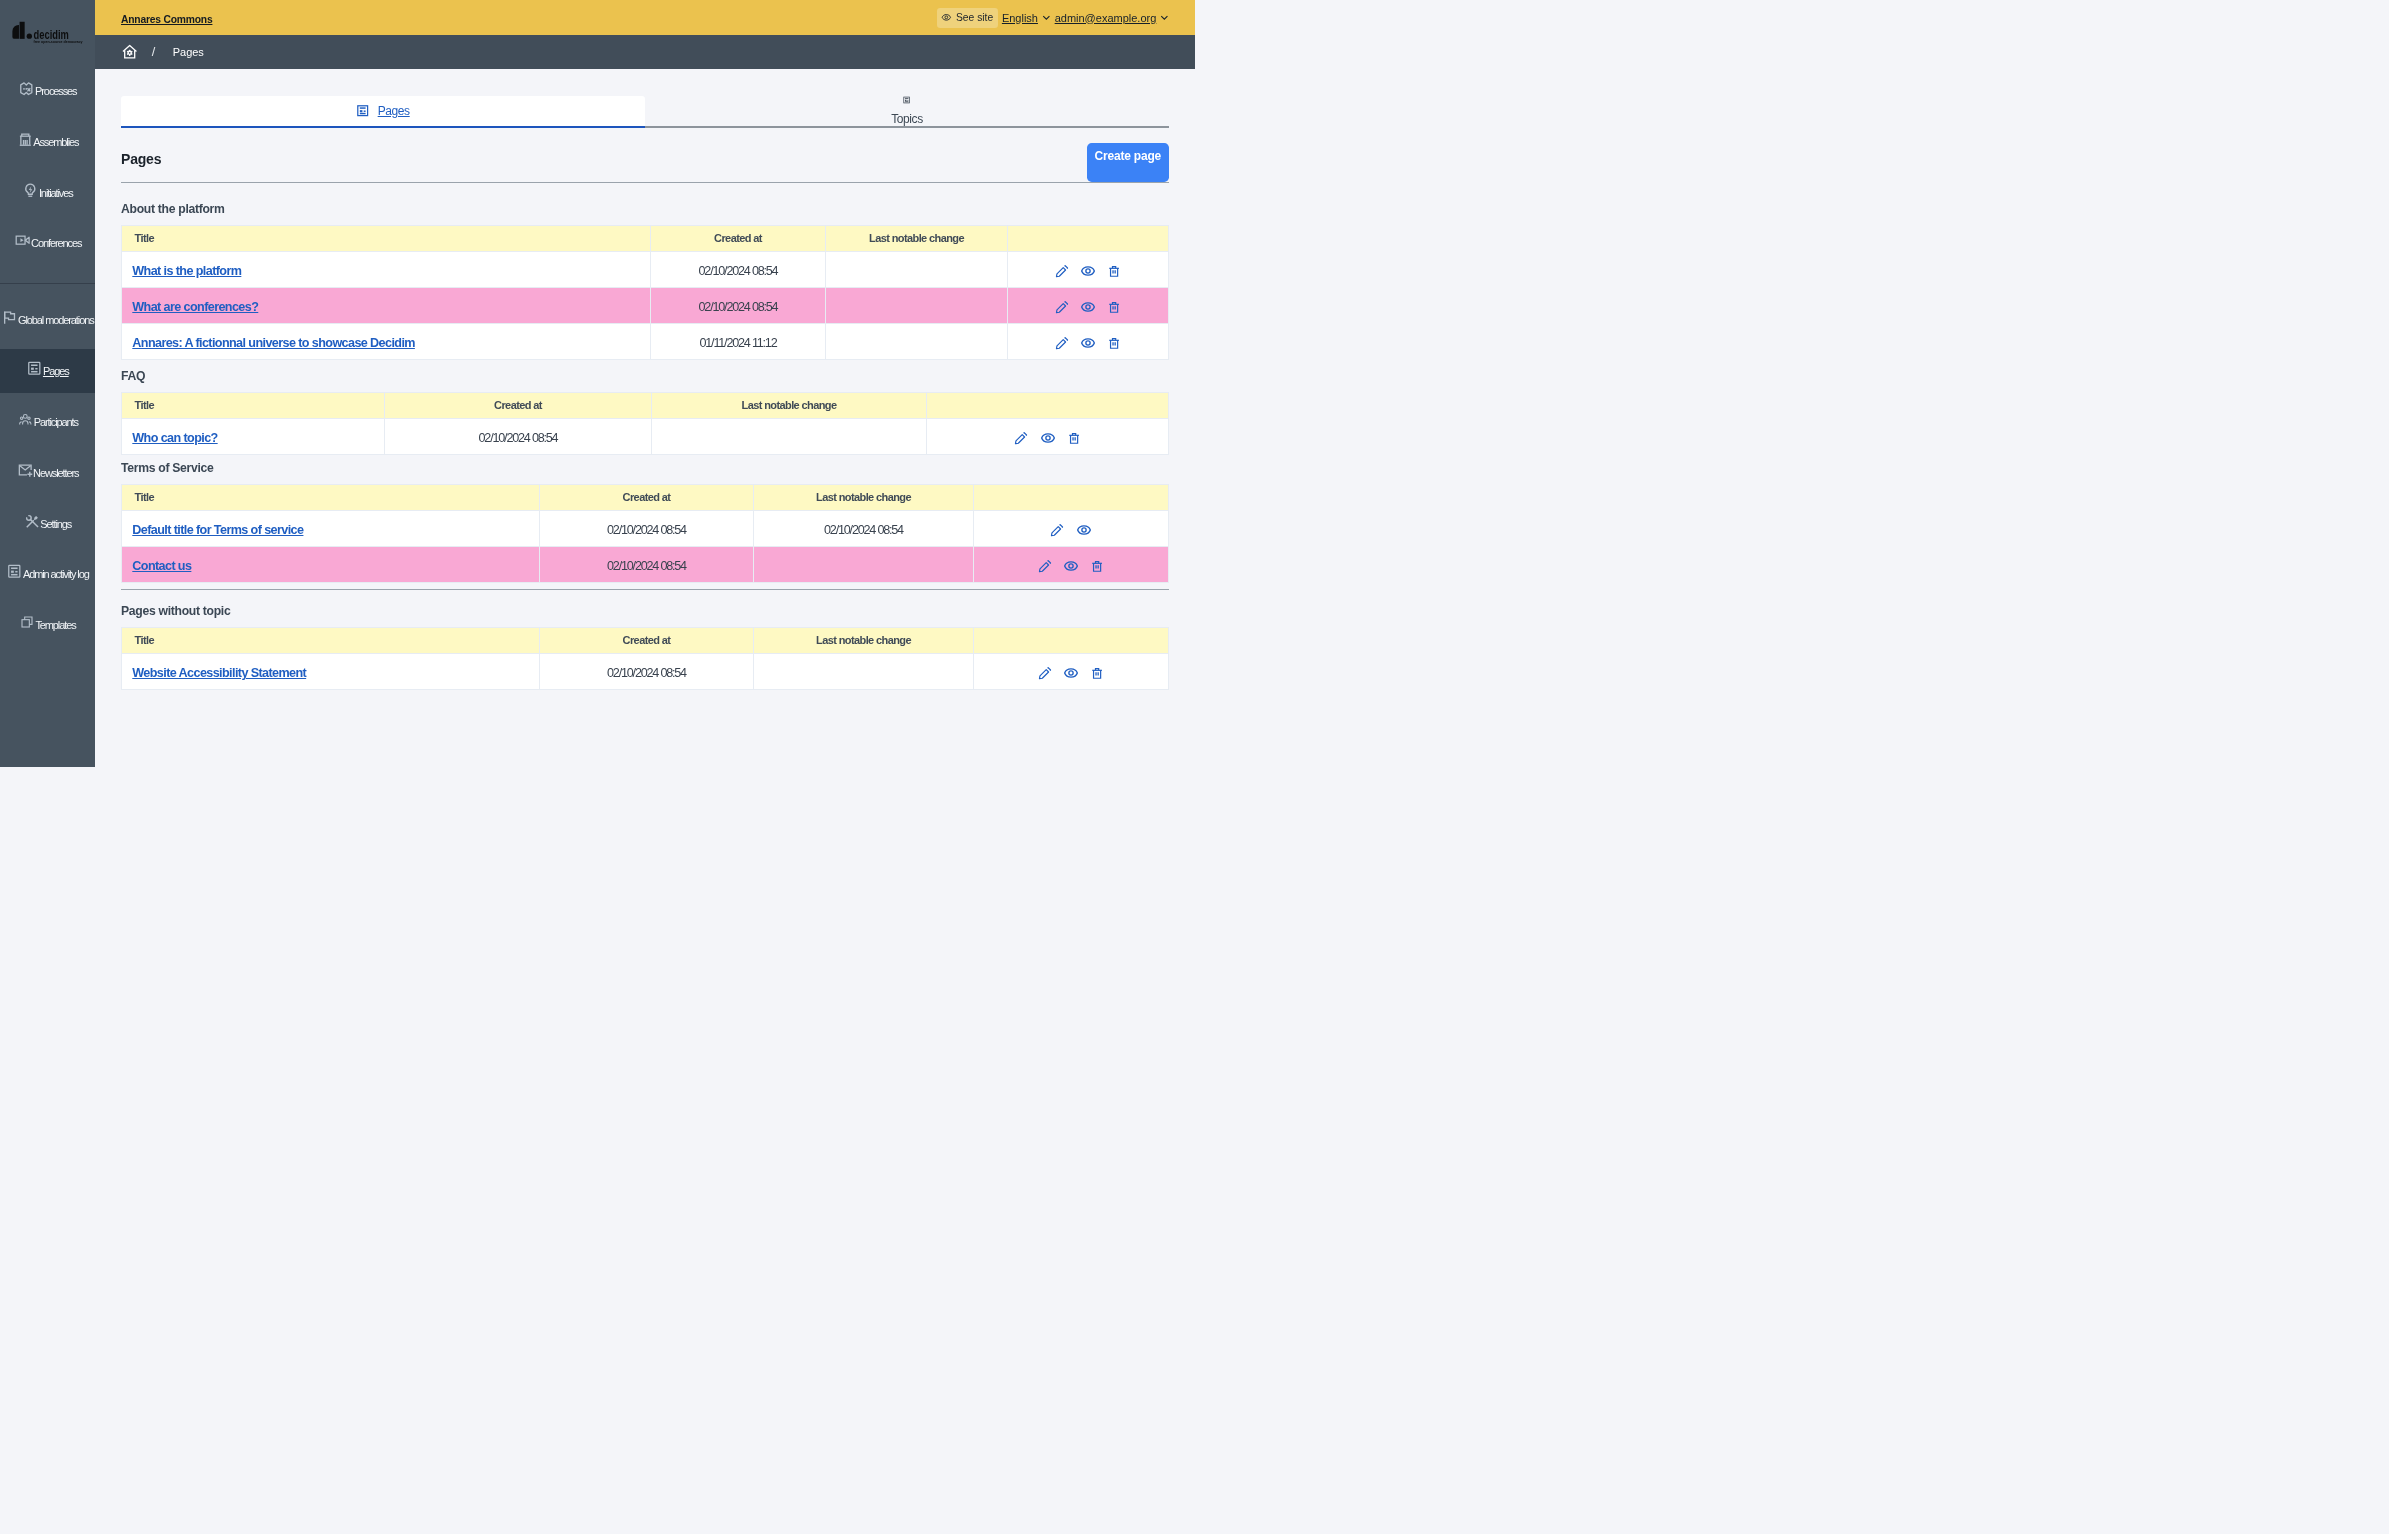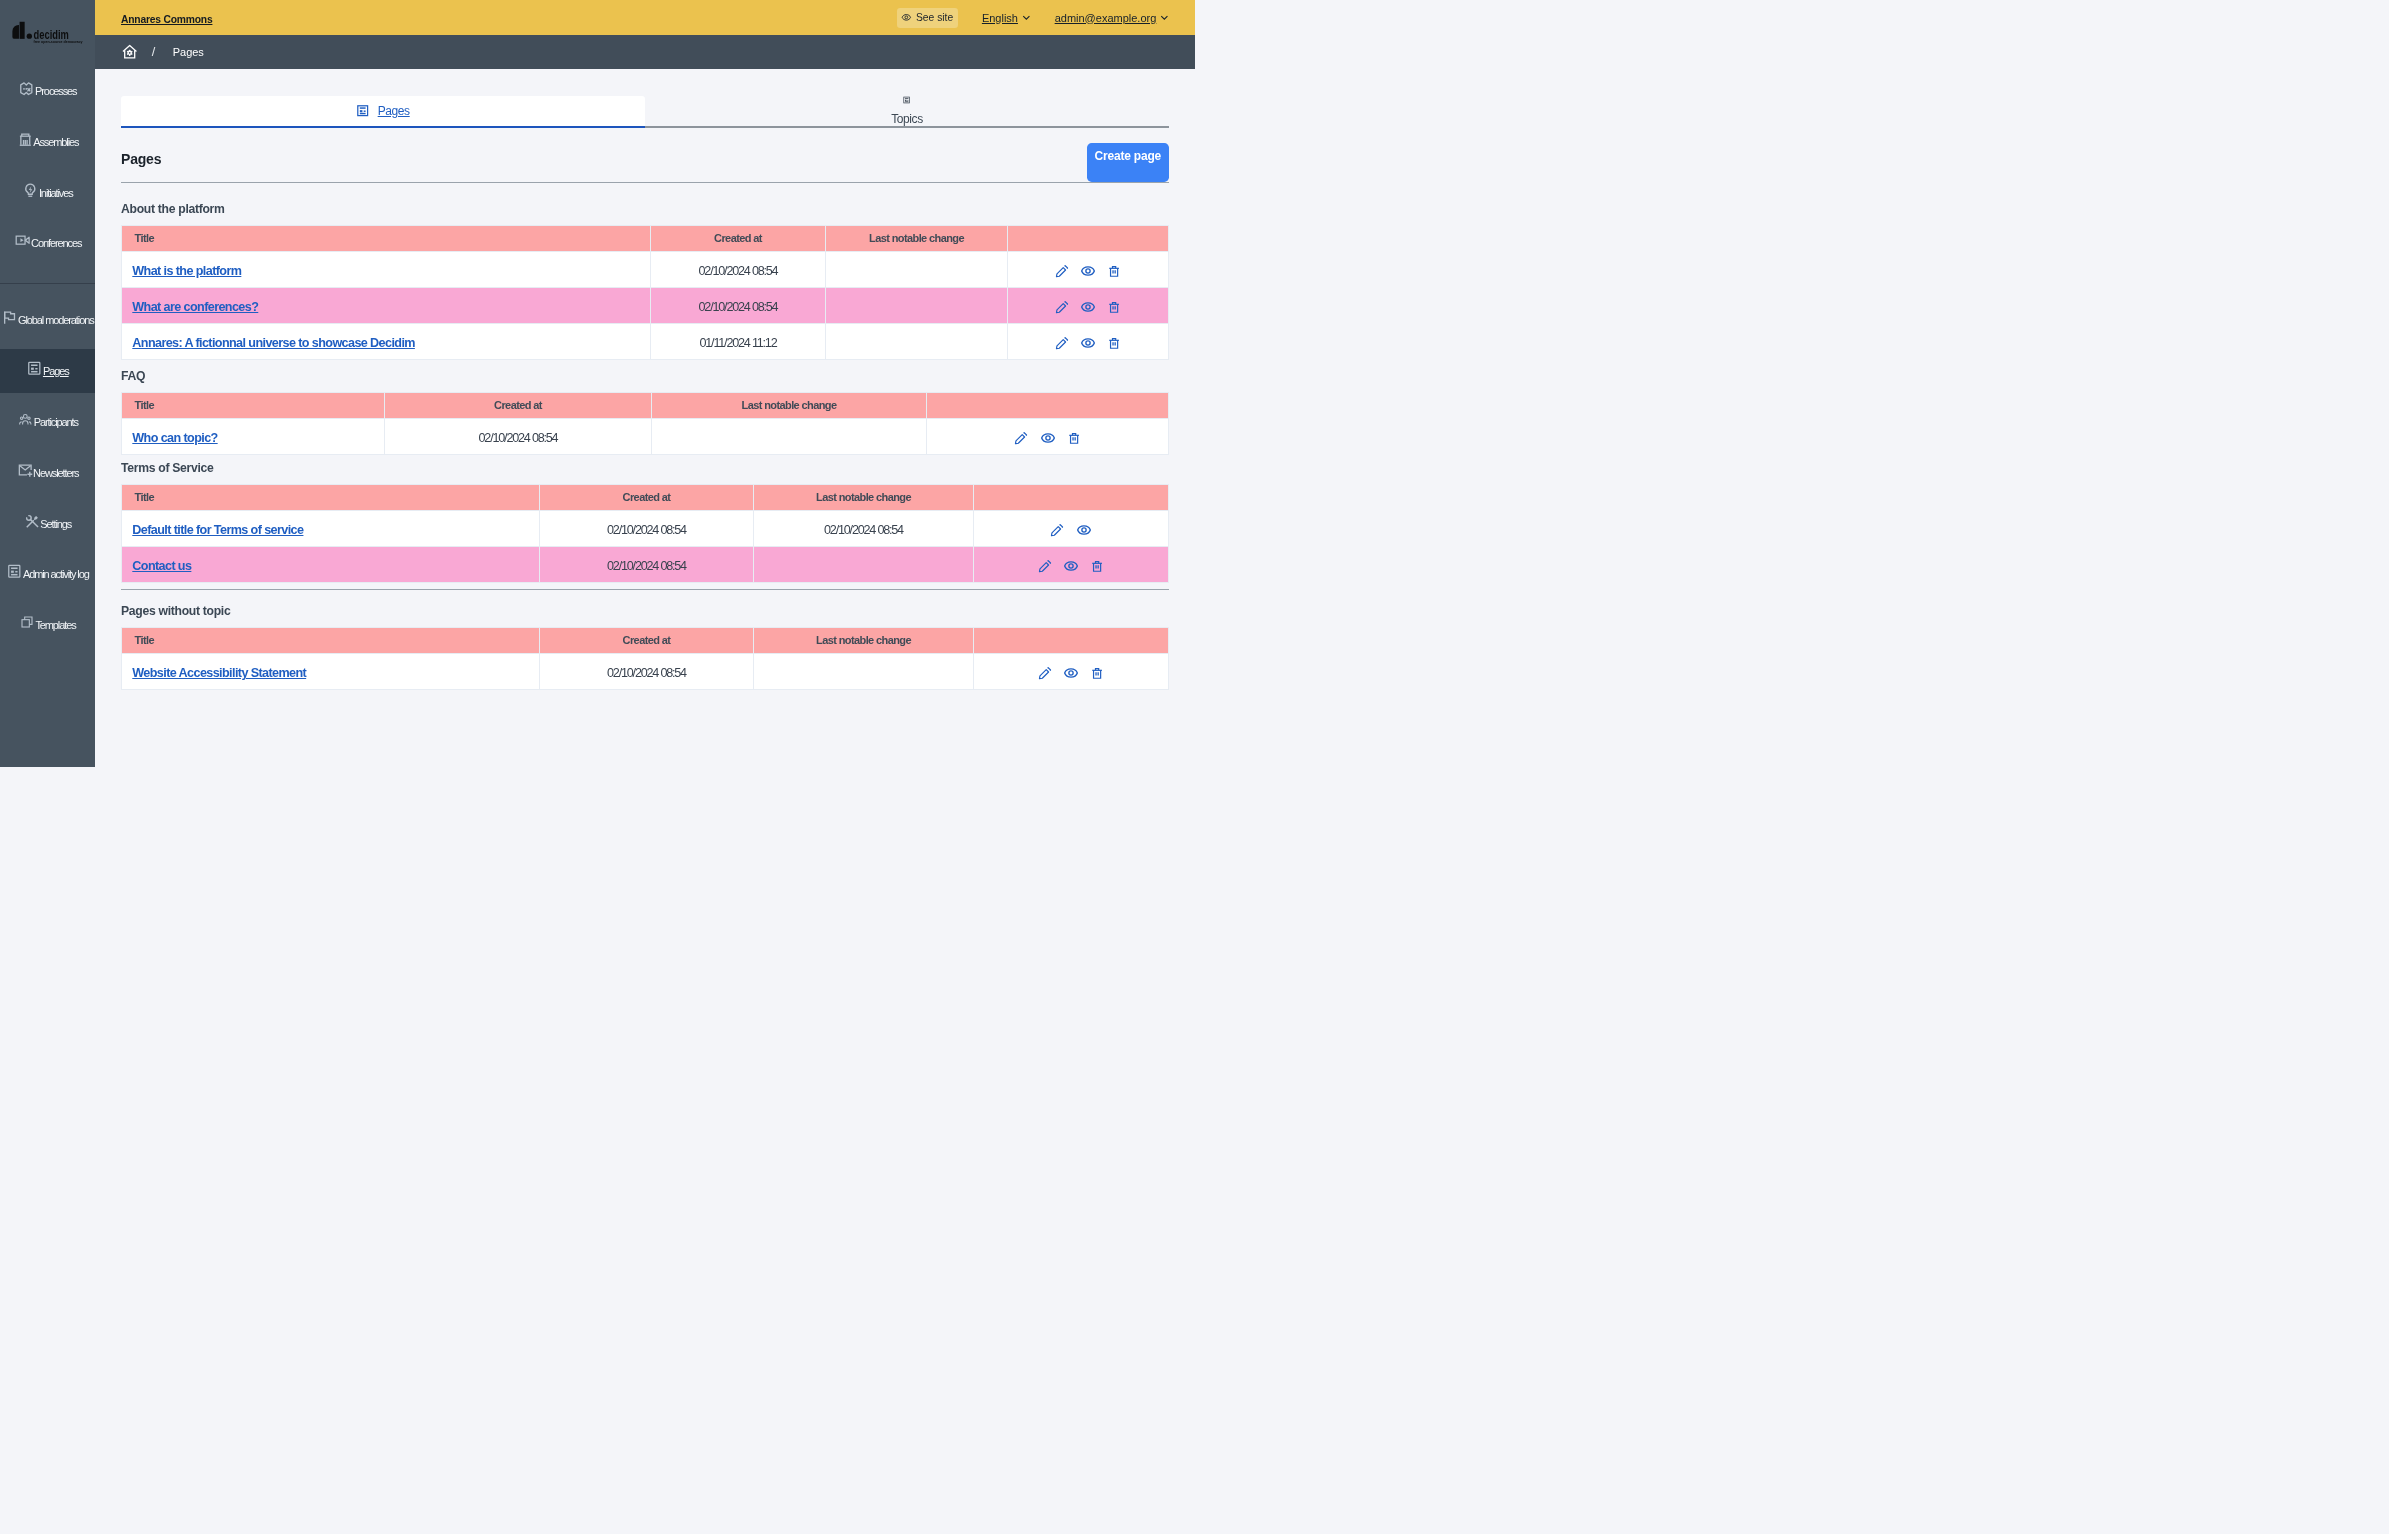--- a/index.html
+++ b/index.html
@@ -2,21 +2,21 @@
 <html style="font-size:12.6px"><head>
 <meta charset="utf-8">
 <style>
 * { margin:0; padding:0; box-sizing:border-box; }
 html,body { width:1195px; height:767px; overflow:hidden; font-family:"Liberation Sans", sans-serif; }
 body { position:relative; background:#f4f5f9; }
 
 
 #topbar { position:absolute; left:95px; top:0; width:1100px; height:35px; background:#ebc24e; }
 #topbar .org { position:absolute; left:26px; top:2px; line-height:35px; font-size:10.3px; letter-spacing:-0.2px; font-weight:700; color:#141a21;text-decoration:underline; }
-#topbar .right { position:absolute; right:26px; top:0; height:35px; display:flex; align-items:center; gap:24px; }
+#topbar .right { position:absolute; right:26px; top:0; height:35px; display:flex; align-items:center; gap:4px; }
 .seesite { display:flex; align-items:center; gap:4px; background:#efd27c; border-radius:3.2px; padding:0 4.7px; height:20px; font-size:10.3px; color:#1c232b; }
 .toplink { font-size:11px; color:#16202a; text-decoration:underline; display:flex; align-items:center; gap:4px; }
 .chev { width:8.7px; height:5.5px; }
 
 
 #sidebar { position:absolute; left:0; top:0; width:95px; height:767px; background:#46535f; }
 #logo { position:absolute; left:12px; top:21.3px; width:79px; height:24px; }
 #sidebar nav { position:absolute; top:69px; left:0; width:95px; }
 .sb-item { width:95px; height:44px; margin-bottom:6.8px; display:flex; flex-direction:row; align-items:center; justify-content:center; }
 .sb-item .ic { height:16px; margin-bottom:5.5px; display:flex; align-items:center; justify-content:center; }
@@ -51,21 +51,21 @@
 #hr2 { top:520px; }
 
 .sech2 { font-size:12.2px; font-weight:700; color:#3b4754; letter-spacing:-0.3px; }
 #sec-about { top:132px; }
 #sec-faq { top:299px; }
 #sec-terms { top:391px; }
 #sec-notopic { top:534px; }
 .sech2 { height:17.4px; line-height:17.4px; }
 
 table { border-collapse:collapse; table-layout:fixed; width:1048px; margin-top:6.3px; background:#fff; }
-th { background:#fca5a5; font-size:11px; letter-spacing:-0.6px; font-weight:700; color:#404b57; height:26px; }
+th { background:#fef9c3; font-size:11px; letter-spacing:-0.6px; font-weight:700; color:#404b57; height:26px; }
 th.t-title { text-align:left; padding-left:12.6px; }
 td { height:36px; font-size:12.6px; letter-spacing:-1.2px; color:#39424e; text-align:center; padding-top:4px; }
 td.t-title { text-align:left; padding-left:10.3px; }
 td, th { border:0.8px solid #e7ecf3; }
 table, tr { border-left:0.8px solid #e7ecf3; border-right:0.8px solid #e7ecf3; }
 tr.alt td { background:#f9a8d4; }
 a.rowlink { color:#1f5ec2; font-weight:700; font-size:12.6px; text-decoration:underline; letter-spacing:-0.6px; }
 .acts { display:flex; justify-content:center; align-items:center; gap:11px; }
 .acts svg { display:block; }
 </style>

